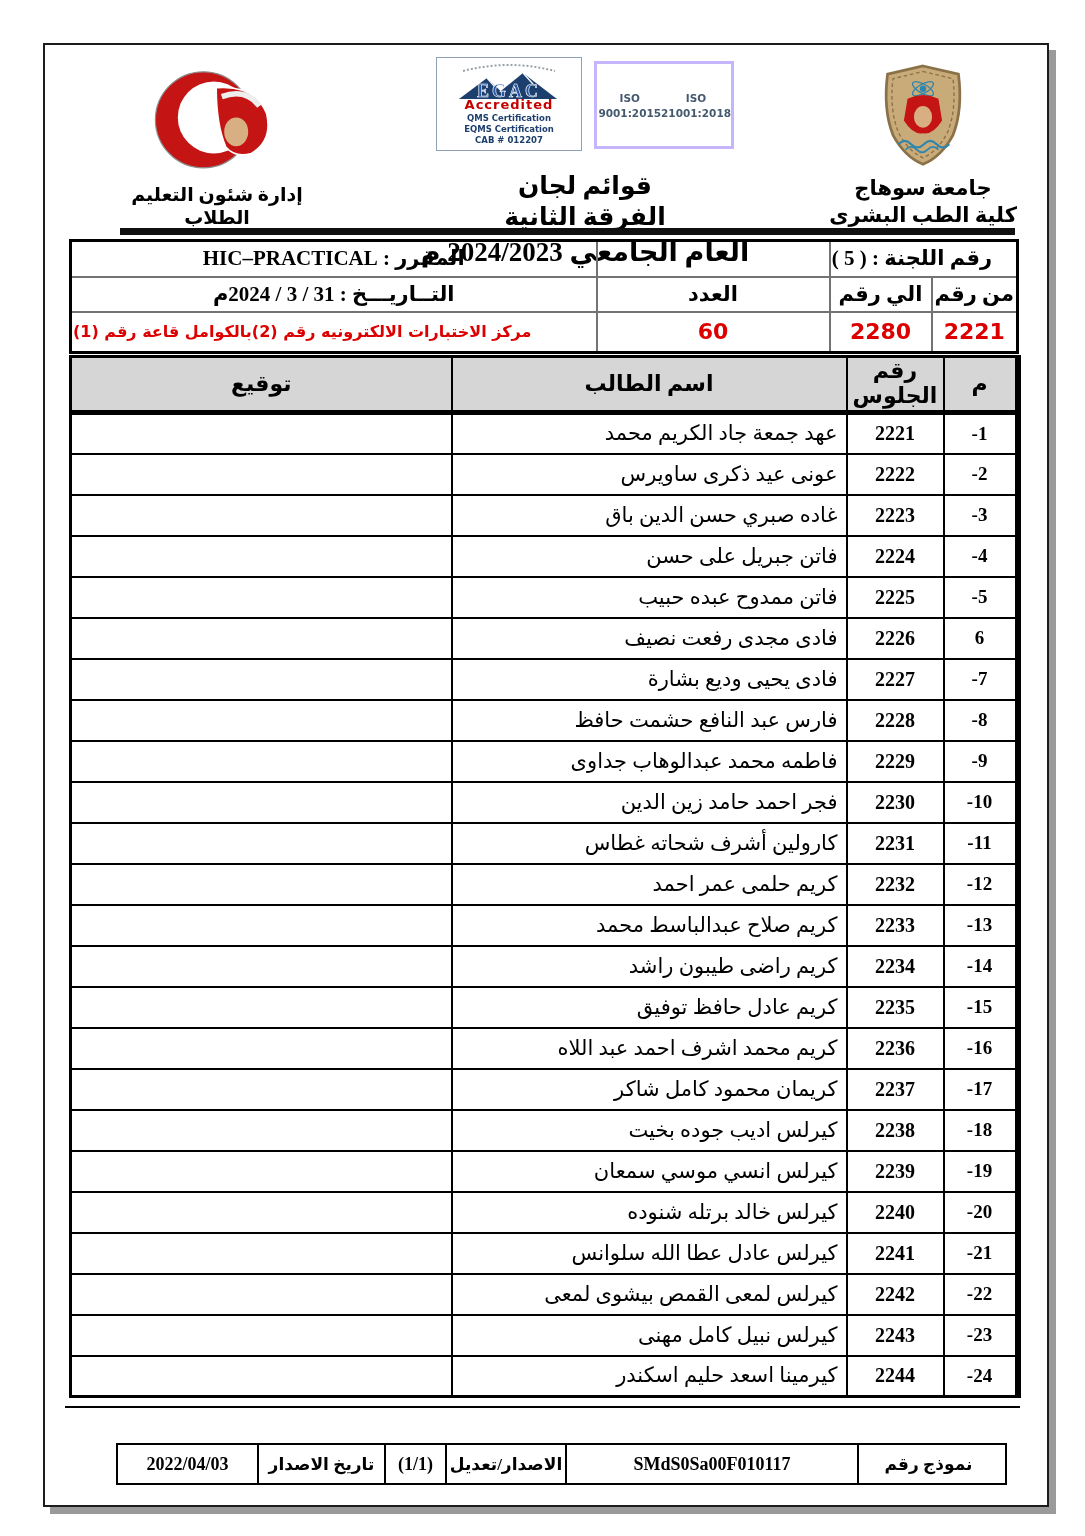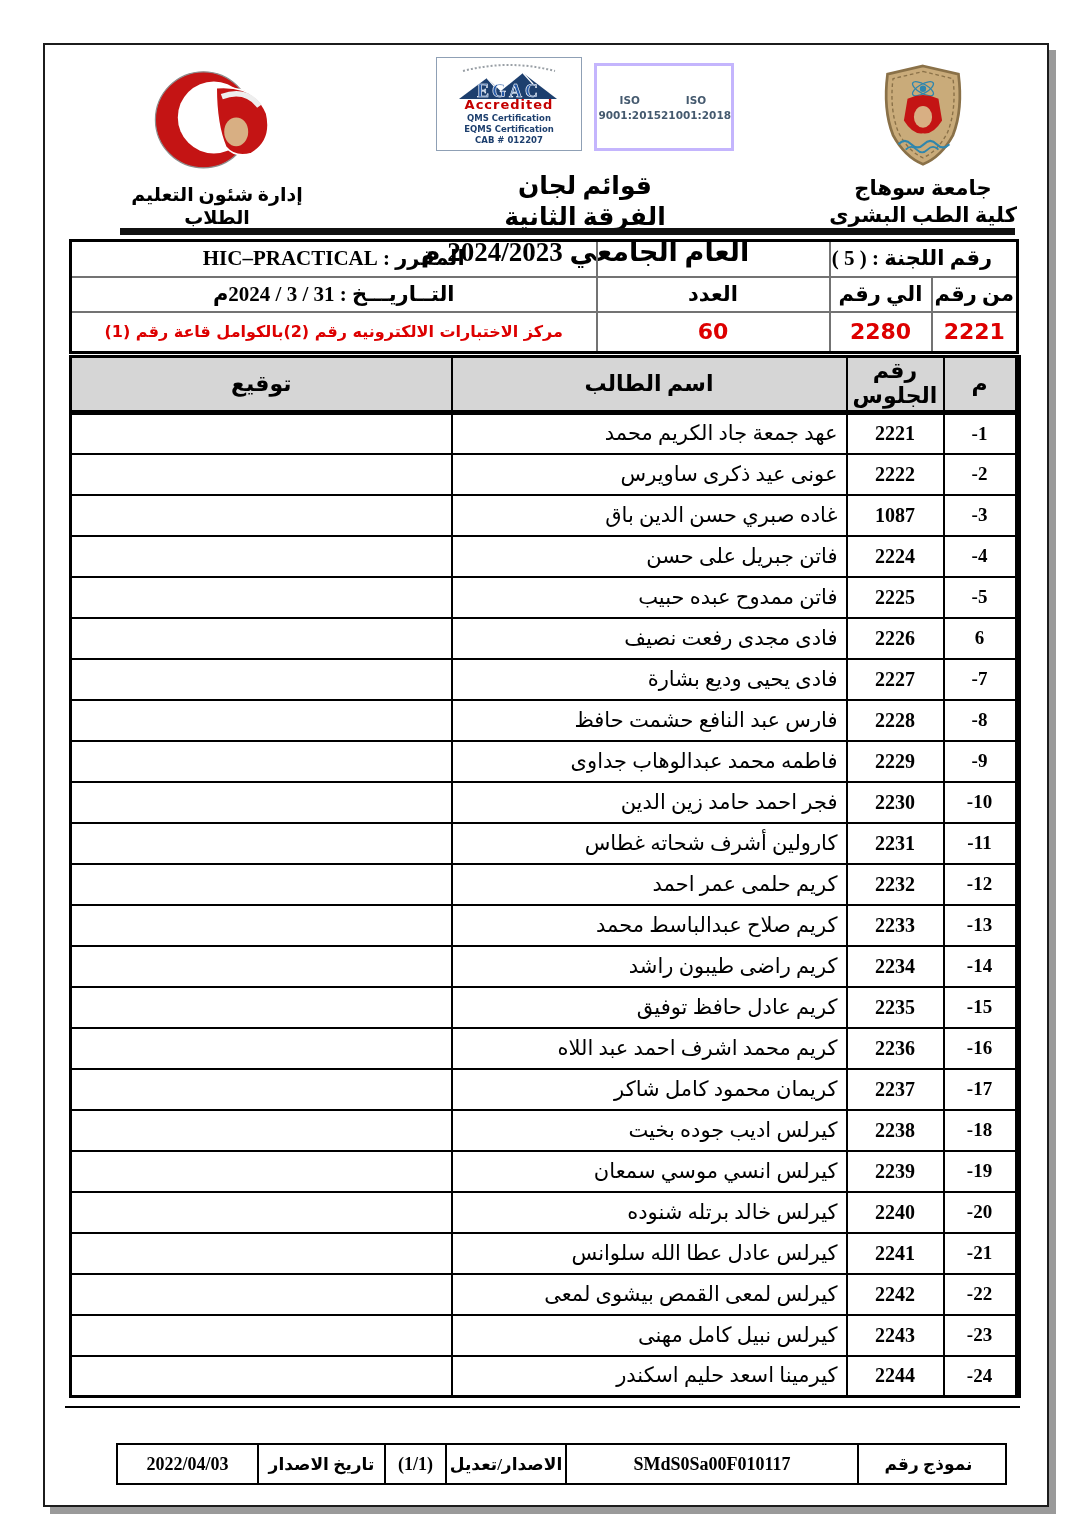--- a/index.html
+++ b/index.html
@@ -4,21 +4,21 @@
 <style>
   html,body{margin:0;padding:0;width:1085px;height:1536px;background:#ffffff;overflow:hidden;}
   body{font-family:"Liberation Serif","DejaVu Sans",sans-serif;color:#000;}
   .page{position:absolute;left:43px;top:43px;width:1002px;height:1460px;background:#fff;
         border:2px solid #1c1c1c;box-shadow:7px 7px 0 #9a9a9a;}
   
   .hdr-left{position:absolute;left:56px;top:22px;width:232px;text-align:center;}
   .crescent{width:172px;height:112px;}
   .hdr-caption{font-size:19px;font-weight:bold;margin-top:0;}
   .hdr-center{position:absolute;left:338px;top:12px;width:404px;text-align:center;}
-  .logo-row{display:flex;justify-content:center;align-items:flex-end;gap:12px;direction:ltr;}
+  .logo-row{display:flex;justify-content:center;align-items:center;gap:12px;direction:ltr;}
   .egac-box{width:146px;height:94px;border:1px solid #8fa0b5;background:#fff;box-sizing:border-box;
             display:flex;flex-direction:column;align-items:center;padding-top:1px;}
   .egac-arc{width:104px;height:13px;}
   .egac-mtn{width:104px;height:32px;margin-top:-3px;}
   .egac-accredited{color:#c40000;font-weight:bold;font-size:13px;line-height:1;margin-top:-3px;letter-spacing:1px;font-family:"DejaVu Sans",sans-serif;}
   .egac-line{font-size:8.5px;font-weight:bold;color:#1d3f6e;line-height:1.3;font-family:"DejaVu Sans",sans-serif;}
   .egac-lines{margin-top:2px;}
   .aja-box{width:140px;height:88px;border:3px solid #c4b5fd;background:#fff;box-sizing:border-box;
            display:flex;flex-direction:row;align-items:center;padding-top:1px;margin-top:2px;}
   .aja-globe{width:80px;height:46px;}
@@ -30,21 +30,21 @@
   .shield{width:100px;height:110px;}
   .uni-line{font-size:21px;font-weight:bold;line-height:1.3;}
   .thick-rule{position:absolute;left:75px;top:183px;width:895px;height:7px;background:#111;}
   
   .info-table{position:absolute;left:24px;top:194px;width:947px;border-collapse:collapse;table-layout:fixed;}
   .info-table td{border:2px solid #737373;overflow:hidden;white-space:nowrap;}
   .info-table{border:3px solid #000;}
   .cell-committee{text-align:right;padding-right:24px;font-weight:bold;font-size:21px;}
   .cell-center{text-align:center;font-weight:bold;font-size:21px;}
   .red-num{color:var(--red);font-weight:bold;font-size:22px;text-align:center;font-family:"DejaVu Sans",sans-serif;}
-  .red-loc{color:var(--red);font-weight:bold;font-size:16px;text-align:center;font-family:"DejaVu Sans",sans-serif;}
+  .red-loc{color:var(--red);font-weight:bold;font-size:16px;text-align:left;font-family:"DejaVu Sans",sans-serif;}
   
   .students{position:absolute;left:24px;top:310px;width:947px;border-collapse:collapse;table-layout:fixed;
             border:3px solid #000;border-right-width:6px;}
   .students th{background:var(--gray);border:2px solid #000;border-bottom:5px solid #000;font-weight:bold;}
   .students thead tr{height:56px;}
   .students tbody tr{height:41px;}
   .students td{border:2px solid #000;overflow:hidden;white-space:nowrap;}
   th.h-num{font-size:22px;}
   th.h-seat{font-size:22px;line-height:1.12;}
   th.h-name,th.h-sig{font-size:22px;}
@@ -199,21 +199,21 @@
 
         <tr>
           <td class="c-num" dir="ltr">-2</td>
           <td class="c-seat">2222</td>
           <td class="c-name">عونى عيد ذكرى ساويرس</td>
           <td class="c-sig"></td>
         </tr>
 
         <tr>
           <td class="c-num" dir="ltr">-3</td>
-          <td class="c-seat">1087</td>
+          <td class="c-seat">2223</td>
           <td class="c-name">غاده صبري حسن الدين باق</td>
           <td class="c-sig"></td>
         </tr>
 
         <tr>
           <td class="c-num" dir="ltr">-4</td>
           <td class="c-seat">2224</td>
           <td class="c-name">فاتن جبريل على حسن</td>
           <td class="c-sig"></td>
         </tr>

